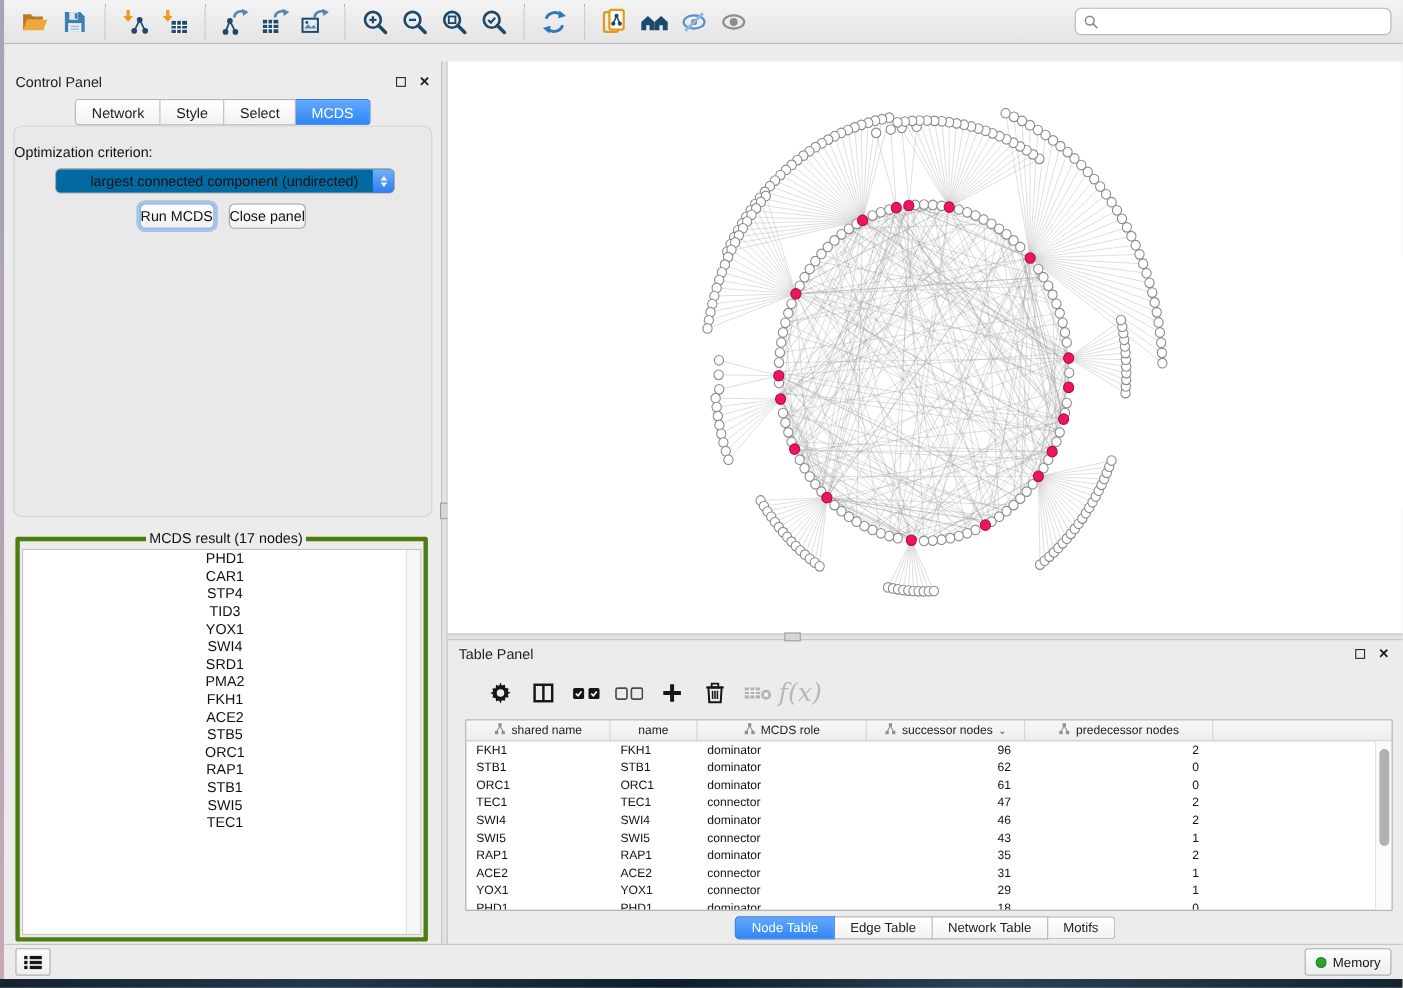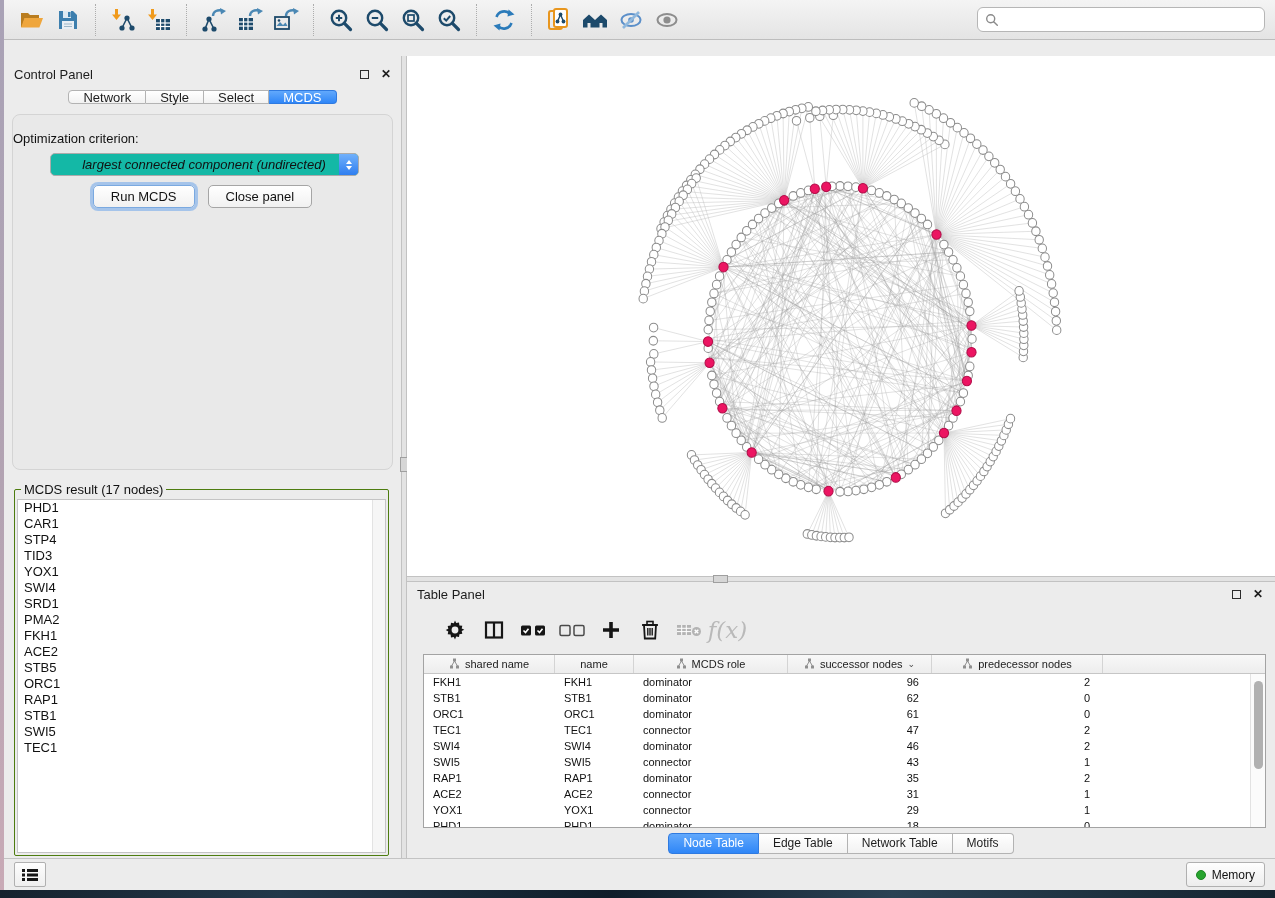--- a/index.html
+++ b/index.html
@@ -32,43 +32,43 @@
   
   .control-panel { width:397px; position:relative; background:#ececec; flex:0 0 auto; }
   .cp-header { position:absolute; top:6px; left:0; right:0; height:24px;
     display:flex; align-items:center; padding:0 10px; }
   .panel-title { font-size:13px; color:#1d1d1d; }
   .panel-icons { margin-left:auto; display:flex; align-items:center; gap:12px; }
   .float-box { width:9px; height:9px; border:1.5px solid #2c2c2c; display:inline-block; }
   .close-x { font-size:12px; font-weight:bold; color:#1c1c1c; line-height:1; }
   .cp-tabs { position:absolute; top:34px; left:0; right:0; display:flex; justify-content:center; }
   .seg { display:flex; }
-  .seg-tab { height:14px; padding:0 14px; display:flex; align-items:center; font-size:13px; color:#1d1d1d;
+  .seg-tab { height:24px; padding:0 14px; display:flex; align-items:center; font-size:13px; color:#1d1d1d;
     background:linear-gradient(#ffffff,#f2f2f2); border:1px solid #b3b3b3; border-left-width:0; cursor:default; }
   .seg-tab:first-child { border-left-width:1px; border-radius:4px 0 0 4px; }
   .seg-tab:last-child { border-radius:0 4px 4px 0; }
   .seg-tab.active { background:linear-gradient(#62a9fc,#2f86f7); color:#fff; border-color:#2f7ae0; }
   .cp-inner { position:absolute; top:58px; left:8px; right:8px; height:356px;
     background:#e9e9e9; border:1px solid #d4d4d4; border-radius:8px; }
   .opt-label { position:absolute; top:16px; left:0; right:0; text-align:left; font-size:13px; color:#111; }
-  .dropdown { position:absolute; top:38px; left:37px; right:33px; height:23px; background:#14b8a6;
-    border:1px solid #ababab; border-radius:5px; display:flex; align-items:center;font-style:italic; }
+  .dropdown { position:absolute; top:38px; left:37px; right:33px; height:23px; background:#0369a1;
+    border:1px solid #ababab; border-radius:5px; display:flex; align-items:center; }
   .dropdown-value { flex:1; text-align:center; font-size:13px; color:#111; padding-left:18px; }
   .dropdown-stepper { width:19px; height:21px; margin:0; border-radius:0 4px 4px 0;
     background:linear-gradient(#71b1fb,#2f7ef0); display:flex; flex-direction:column;
     align-items:center; justify-content:center; gap:2px; }
   .tri-up { width:0; height:0; border-left:3.5px solid transparent; border-right:3.5px solid transparent; border-bottom:4.5px solid #fff; }
   .tri-down { width:0; height:0; border-left:3.5px solid transparent; border-right:3.5px solid transparent; border-top:4.5px solid #fff; }
   .btn-row { position:absolute; top:70px; left:0; right:0; display:flex; justify-content:center; gap:13px; }
-  .push-btn { height:23px; padding:0 17px; font-size:13px; color:#111;
+  .push-btn { height:23px; padding:0 0; font-size:13px; color:#111;
     background:linear-gradient(#ffffff,#f1f1f1); border:1px solid #a5a5a5; border-radius:5px;
     display:flex; align-items:center; }
   .push-btn.focused { border:1px solid #7aa9e0; box-shadow:0 0 0 3px rgba(110,165,235,.55); }
   fieldset.mcds-result { position:absolute; top:426px; left:10px; right:12px; height:374px;
-    border:1px solid #4d7c0f; border-radius:2px; margin:0; padding:2px; background:#ececec; }
+    border:4px solid #4d7c0f; border-radius:2px; margin:0; padding:2px; background:#ececec;text-align:center; }
   fieldset.mcds-result legend { font-size:13px; color:#111; padding:0 3px; margin-left:4px; }
   .mcds-list { position:relative; width:100%; height:100%; background:#fff; border:1px solid #c4c4c4; overflow:hidden; }
   .mcds-item { font-size:13px; line-height:16px; color:#111; padding-left:6px; }
   .mcds-scroll { position:absolute; top:0; right:0; bottom:0; width:13px; background:#f6f6f6; border-left:1px solid #e3e3e3; }
 
   
   .v-splitter { width:6px; background:#e3e3e3; border-left:1px solid #c2c2c2; border-right:1px solid #c2c2c2; position:relative; flex:0 0 auto; }
   .v-grip { position:absolute; top:401px; left:-2px; width:8px; height:15px; background:#d6d6d6; border:1px solid #9f9f9f; }
   .h-splitter { height:6px; background:#e3e3e3; border-top:1px solid #c2c2c2; border-bottom:1px solid #c2c2c2; position:relative; flex:0 0 auto; }
   .h-grip { position:absolute; left:306px; top:-2px; width:15px; height:8px; background:#d6d6d6; border:1px solid #9f9f9f; }

